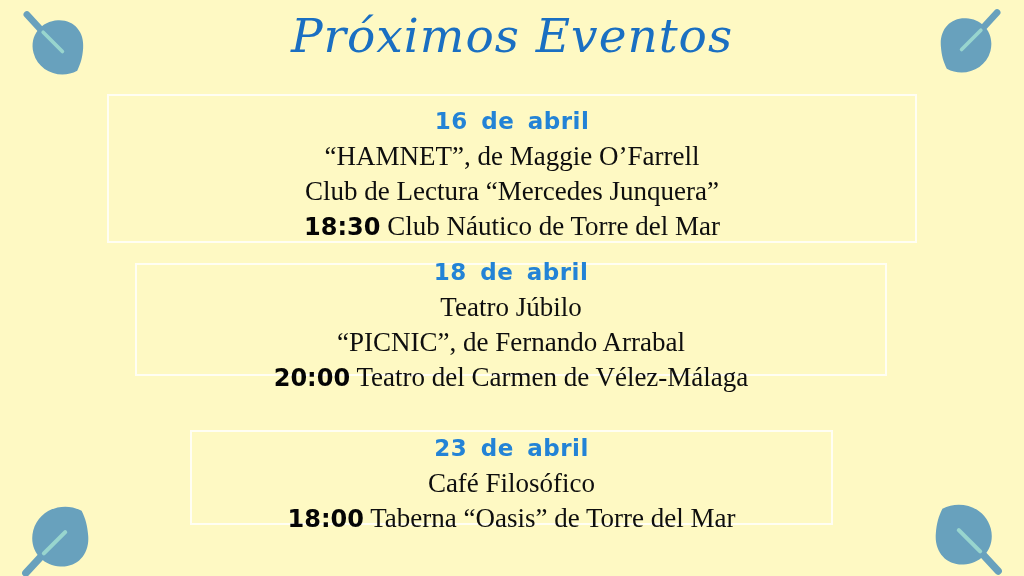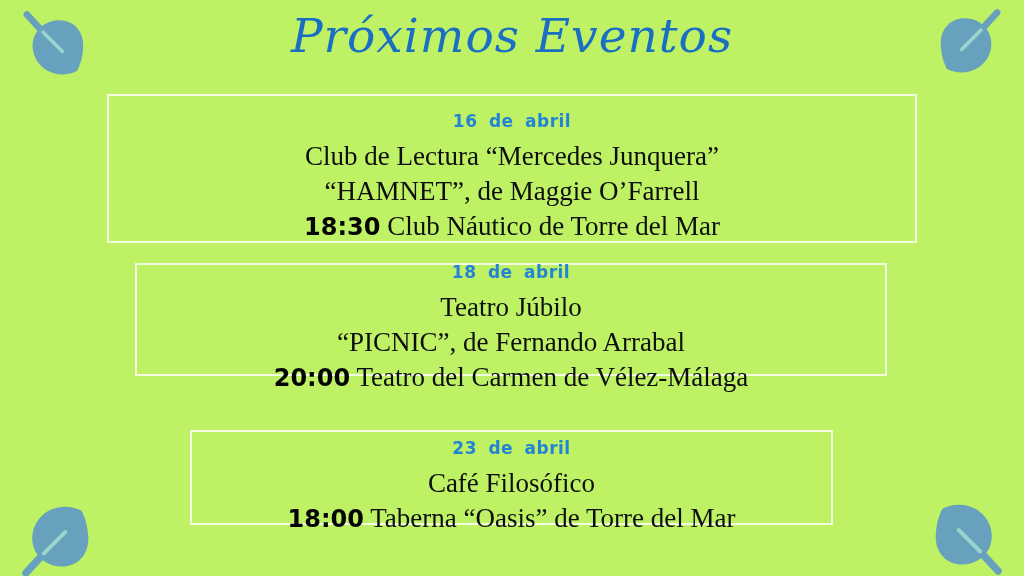--- a/index.html
+++ b/index.html
@@ -1,20 +1,20 @@
 <!DOCTYPE html>
 <html><head>
 <meta charset="utf-8">
 <style>
   html, body { margin: 0; padding: 0; }
   .stage {
     position: relative;
     width: 1024px;
     height: 576px;
-    background: #bef264;
+    background: #fef9c3;
     overflow: hidden;
     font-family: "Liberation Serif", serif;
   }
   .page-title {
     position: absolute;
     top: 8px;
     left: 0;
     width: 100%;
     margin: 0;
     text-align: center;
@@ -43,21 +43,21 @@
     justify-content: center;
     align-items: center;
     text-align: center;
   }
   .card-1 { left: 107px; top: 94px;  width: 810px; height: 149px; }
   .card-2 { left: 135px; top: 263px; width: 752px; height: 113px; }
   .card-3 { left: 190px; top: 430px; width: 643px; height: 95px; }
   .event-date {
     font-family: "DejaVu Sans", sans-serif;
     font-weight: bold;
-    font-size: 17px;
+    font-size: 23px;
     line-height: 35px;
     letter-spacing: 0.5px;
     word-spacing: 5px;
     color: #2383d6;
     margin-top: 12px;
   }
   .event-line {
     font-family: "Liberation Serif", serif;
     font-size: 27px;
     line-height: 35px;
@@ -102,22 +102,22 @@
   <span class="leaf leaf-br">
     <svg viewBox="0 0 100 100" aria-hidden="true">
       <path d="M12,6 L34,30" stroke="currentColor" stroke-width="9" stroke-linecap="round" fill="none"></path>
       <path d="M80,82 C58,94 28,84 21,58 C15,34 32,15 54,14 C76,13 90,30 88,52 C87,64 85,72 80,82 Z" fill="currentColor"></path>
       <path d="M34,30 L60,56" stroke="#98d5ce" stroke-width="5" stroke-linecap="round" fill="none"></path>
     </svg>
   </span>
 
   <section class="card card-1">
     <div class="event-date">16 de abril</div>
+    <div class="event-line">“HAMNET”, de Maggie O’Farrell</div>
     <div class="event-line">Club de Lectura “Mercedes Junquera”</div>
-    <div class="event-line">“HAMNET”, de Maggie O’Farrell</div>
     <div class="event-line"><span class="event-time">18:30</span> <span>Club Náutico de Torre del Mar</span></div>
   </section>
 
   <section class="card card-2">
     <div class="event-date">18 de abril</div>
     <div class="event-line">Teatro Júbilo</div>
     <div class="event-line">“PICNIC”, de Fernando Arrabal</div>
     <div class="event-line"><span class="event-time">20:00</span> <span>Teatro del Carmen de Vélez-Málaga</span></div>
   </section>
 

